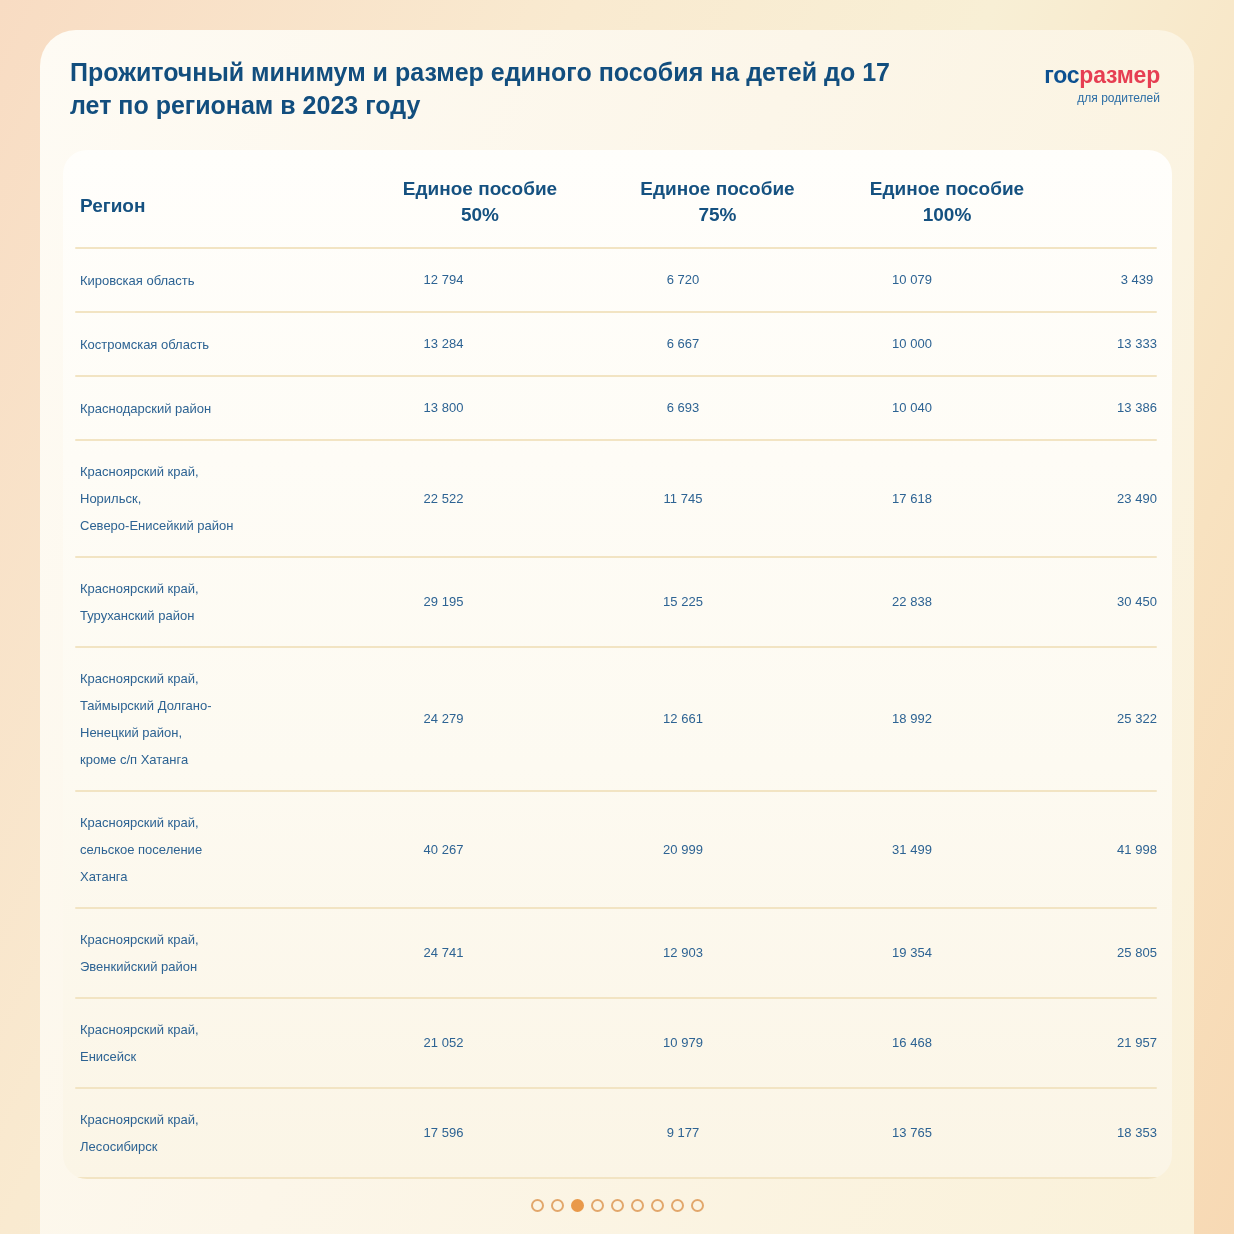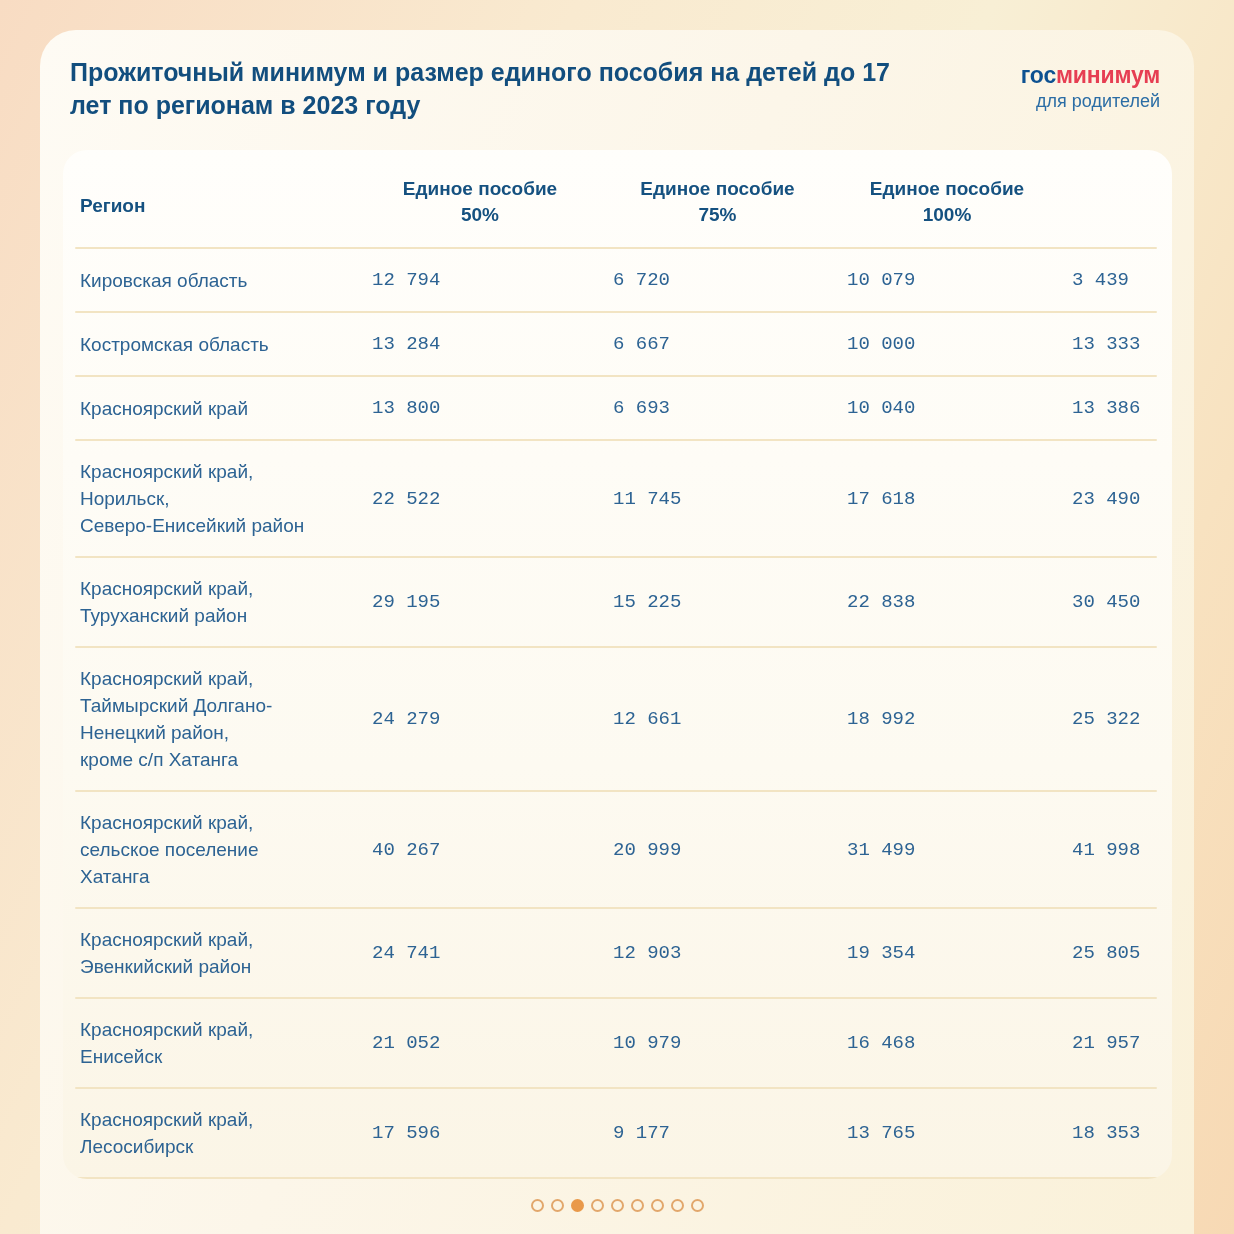--- a/index.html
+++ b/index.html
@@ -19,21 +19,21 @@
 
   .card-header { display: flex; align-items: flex-start; padding: 26px 34px 0 30px; }
   .title {
     width: 840px; flex: 0 0 auto;
     font-size: 25px; line-height: 33px; font-weight: 700; color: #124e7e;
   }
   .logo { margin-left: auto; text-align: right; padding-top: 6px; }
   .logo-main { font-size: 23px; font-weight: 700; letter-spacing: -0.2px; white-space: nowrap; }
   .logo-gos { color: #0d5191; }
   .logo-uslugi { color: #e63e52; }
-  .logo-sub { font-size: 18px; color: #2b6da5; margin-top: 2px; }
+  .logo-sub { font-size: 12px; color: #2b6da5; margin-top: 2px; }
 
   .panel {
     margin: 28px 22px 0 23px;
     border-radius: 24px;
     background: linear-gradient(180deg, #fffefb 0%, #fdfaf1 60%, #fbf5e6 100%);
     overflow: hidden;
   }
 
   .thead, .trow {
     display: grid;
@@ -42,23 +42,23 @@
     gap: 25px;
   }
   .thead { padding: 27px 17px 20px; align-items: start; }
   .trow { padding: 17px 17px; }
 
   .th { text-align: center; font-size: 19px; line-height: 24px; font-weight: 700; color: #155180; }
   .th-region { text-align: left; align-self: center; padding-top: 8px; }
   .th-note { font-size: 13.5px; line-height: 17px; font-weight: 400; color: #45719a; margin-top: 3px; }
   .th-pct { margin-top: 2px; }
 
-  .cell { font-size: 19px; color: #2d6393; }
+  .cell { font-size: 13px; color: #2d6393; }
   .region { line-height: 27px; white-space: pre-line; }
-  .num { text-align: left; line-height: 28px; font-family: Liberation Mono, monospace; }
+  .num { text-align: center; line-height: 28px; }
   .c2 { padding-right: 73px; }
   .c3 { padding-right: 69px; }
   .c4 { padding-right: 70px; }
   .c5 { padding-right: 53px; }
 
   .sep { height: 2px; border-radius: 1px; background: #f2e4c3; margin: 0 15px 0 12px; }
 
   .dots { display: flex; justify-content: center; align-items: center; gap: 7px; margin-top: 20px; }
   .dot {
     width: 13px; height: 13px; border-radius: 50%;
@@ -69,21 +69,21 @@
 </head>
 <body>
 
 <div class="page">
   <div class="card">
 
     <div class="card-header">
       <h1 class="title">Прожиточный минимум и размер единого пособия на детей до 17 лет по регионам в 2023 году</h1>
       <div class="logo">
         <div class="logo-main">
-          <span class="logo-gos">гос</span><span class="logo-uslugi">минимум</span>
+          <span class="logo-gos">гос</span><span class="logo-uslugi">размер</span>
         </div>
         <div class="logo-sub">для родителей</div>
       </div>
     </div>
 
     <div class="panel">
 
       <div class="thead">
         <div class="th th-region">Регион</div>
         <div class="th">
@@ -113,21 +113,21 @@
       <div class="trow">
         <div class="cell region">Костромская область</div>
         <div class="cell num c2">13 284</div>
         <div class="cell num c3">6 667</div>
         <div class="cell num c4">10 000</div>
         <div class="cell num c5">13 333</div>
       </div>
       <div class="sep"></div>
 
       <div class="trow">
-        <div class="cell region">Красноярский край</div>
+        <div class="cell region">Краснодарский район</div>
         <div class="cell num c2">13 800</div>
         <div class="cell num c3">6 693</div>
         <div class="cell num c4">10 040</div>
         <div class="cell num c5">13 386</div>
       </div>
       <div class="sep"></div>
 
       <div class="trow">
         <div class="cell region">Красноярский край,
 Норильск,

